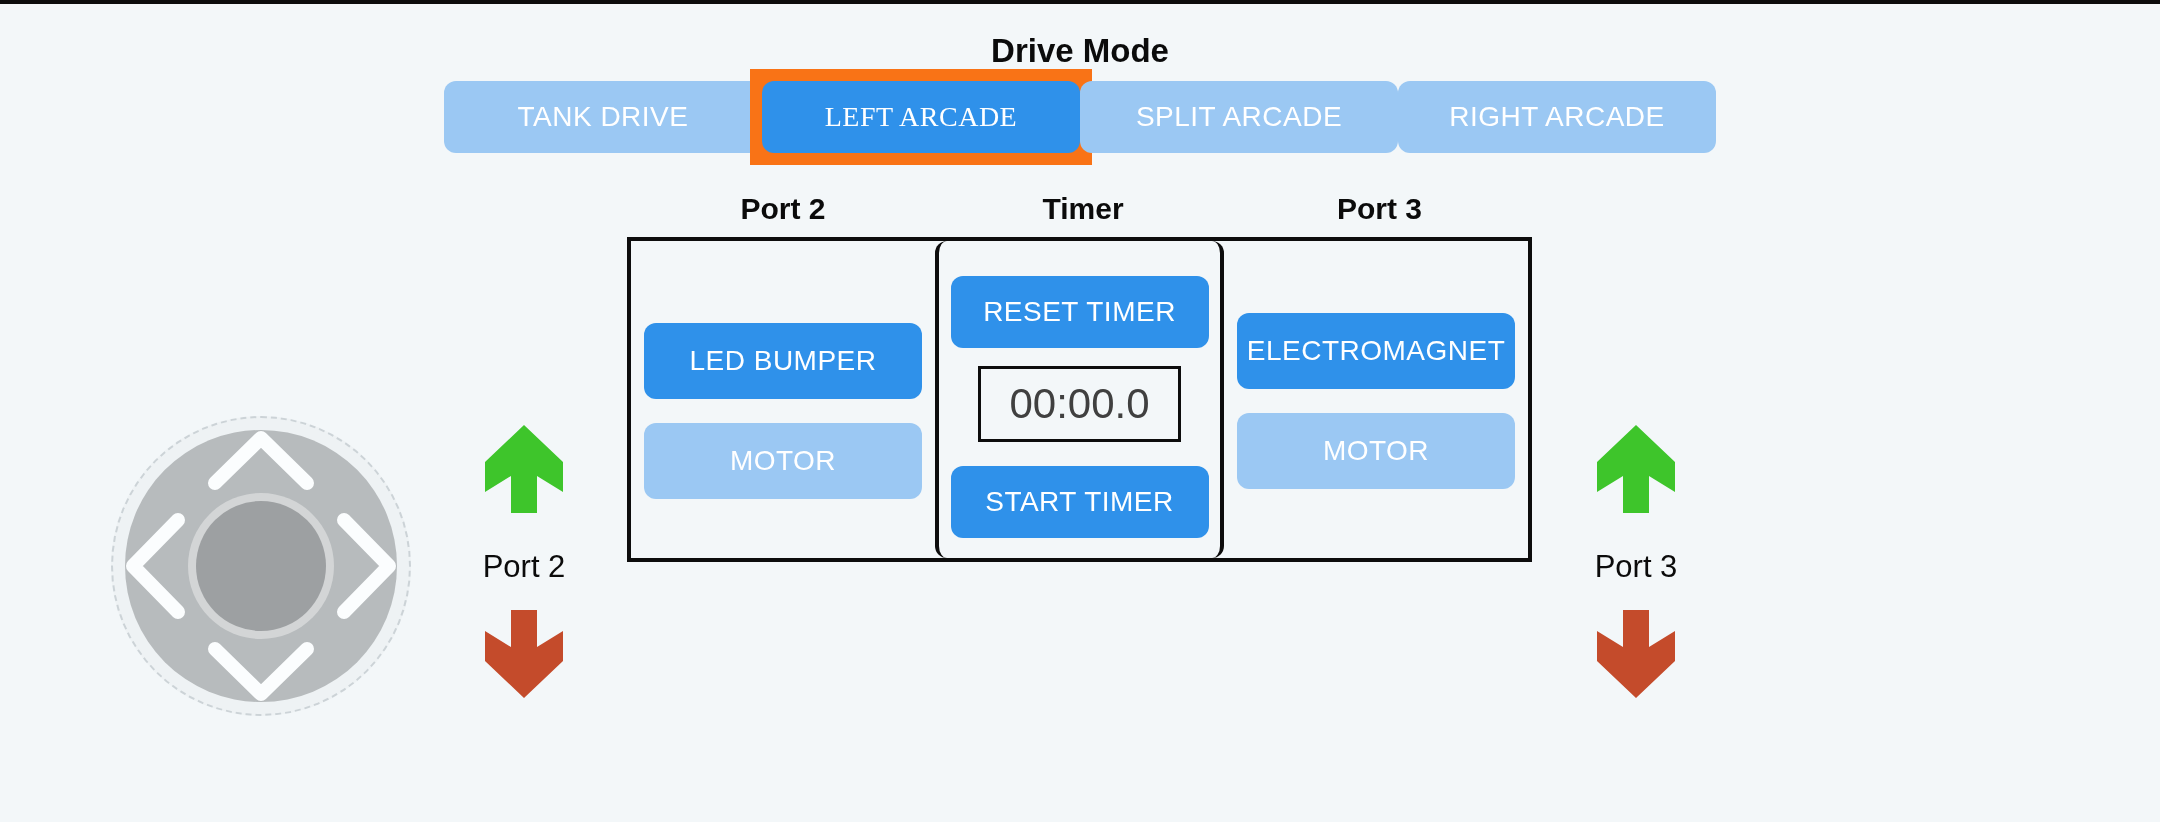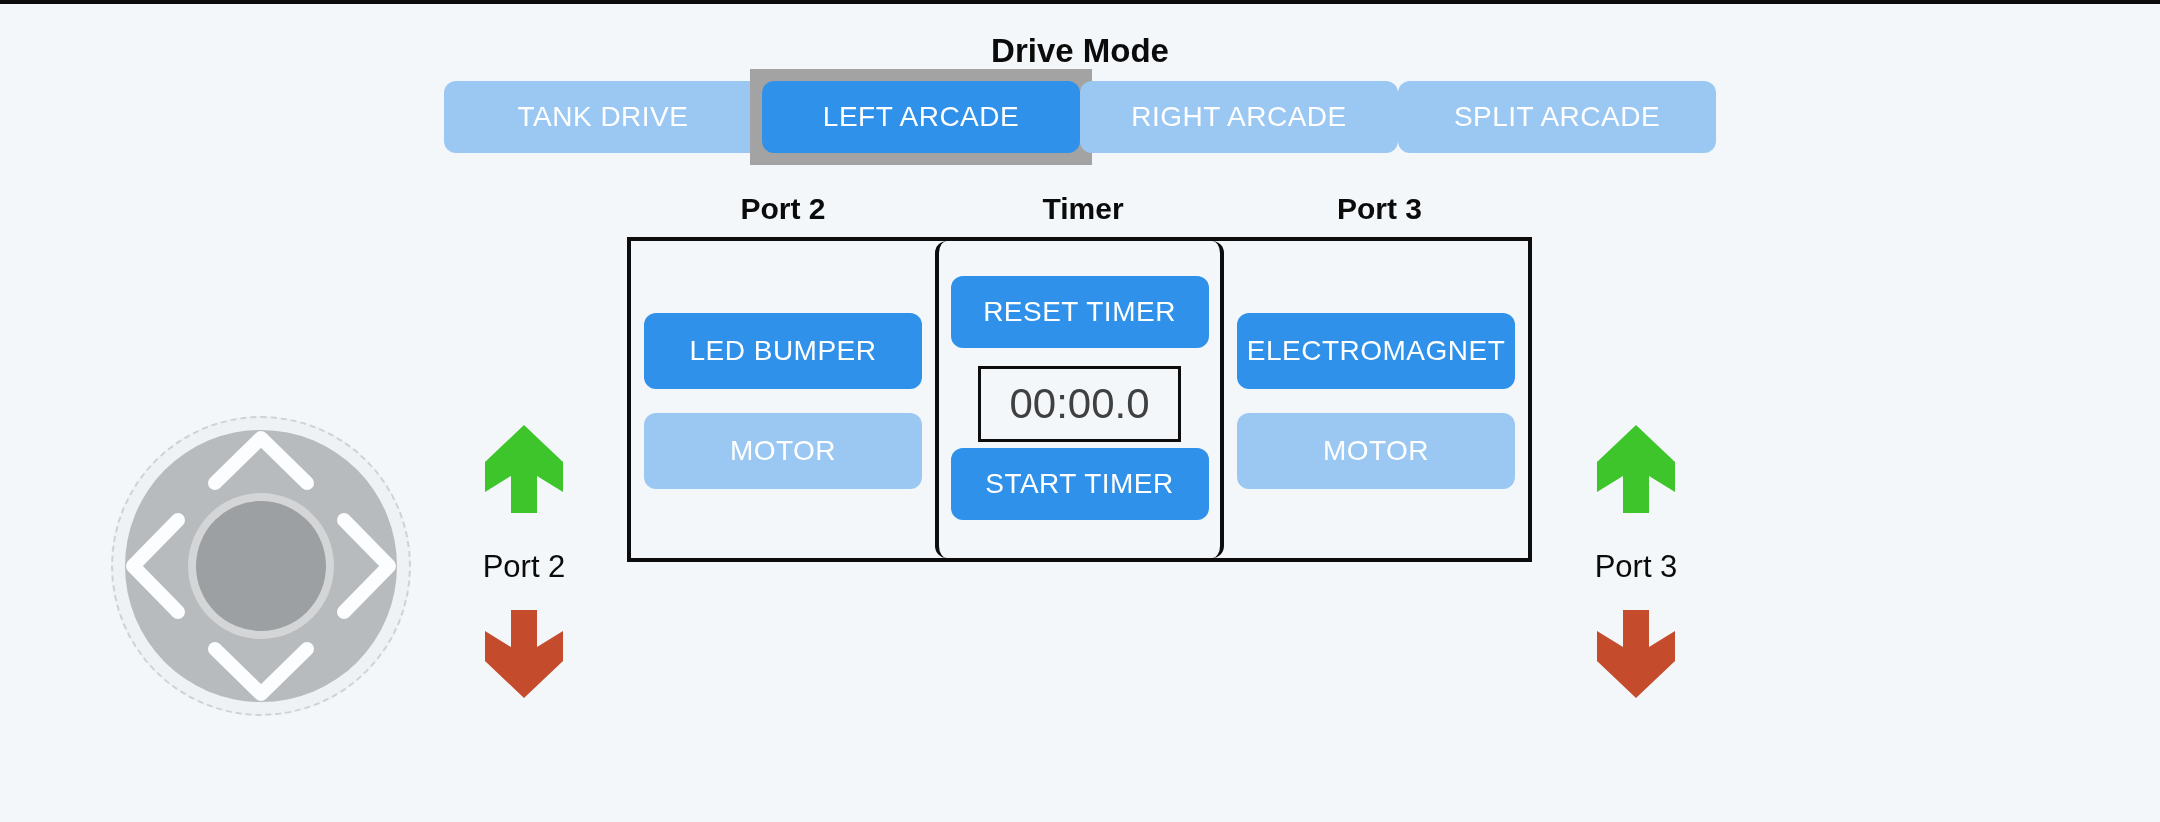--- a/index.html
+++ b/index.html
@@ -21,47 +21,47 @@
     display:flex; justify-content:center; align-items:flex-start; 
   }
   .btn {
     display:flex; align-items:center; justify-content:center;
     color:#ffffff; border-radius:12px; font-size:28px; letter-spacing:0.5px;
     box-sizing:border-box; cursor:pointer; user-select:none;
   }
   .btn.active   { background:#2f91ea; }
   .btn.inactive { background:#9bc8f3; }
   .mode-btn { width:318px; height:72px; }
-  .sel-wrap { background:#a3a3a3; padding:12px; margin:-12px; }
+  .sel-wrap { background:#f97316; padding:12px; margin:-12px;font-family:Liberation Serif, serif; }
 
   
   .board { position:absolute; left:627px; top:192px; width:905px; }
   .board-headers { display:flex; }
   .board-headers .hcell { font-size:30px; font-weight:700; text-align:center; height:36px; }
   .h1 { width:312px; } .h2 { width:288px; } .h3 { width:305px; }
   .board-table {
     margin-top:9px; display:flex; height:317px;
     border:4px solid #0d0d0d; box-sizing:content-box;
   }
   .bcol { display:flex; flex-direction:column; align-items:center; }
-  .col1 { width:304px; }
+  .col1 { width:304px;margin-top:10px; }
   .col2 { width:281px; border-left:4px solid #0d0d0d; border-right:4px solid #0d0d0d;border-radius:12px; }
   .col3 { width:304px; }
   .cell-btn  { width:278px; height:76px; }
   .timer-btn { width:258px; height:72px; }
   .mt-led    { margin-top:72px; }
   .mt-motor  { margin-top:24px; }
   .mt-reset  { margin-top:35px; }
   .timer-display {
     margin-top:18px; width:197px; height:70px;
     border:3px solid #0d0d0d; background:transparent;
     display:flex; align-items:center; justify-content:center;
     font-size:42px; color:#404040;
   }
-  .mt-start  { margin-top:6px; }
+  .mt-start  { margin-top:24px; }
 
   
   .joystick { position:absolute; left:111px; top:416px; width:300px; height:300px; }
   .jo-outer {
     position:absolute; left:0; top:0; width:300px; height:300px;
     border-radius:50%; background:#eef2f4; border:2px dashed #ccd3d7; box-sizing:border-box;
   }
   .jo-pad  { position:absolute; left:14px; top:14px; width:272px; height:272px; border-radius:50%; background:#b7bbbd; }
   .jo-ring { position:absolute; left:77px; top:77px; width:146px; height:146px; border-radius:50%; background:#d3d5d6; }
   .jo-knob { position:absolute; left:85px; top:85px; width:130px; height:130px; border-radius:50%; background:#9da0a2; cursor:grab; }
@@ -90,24 +90,24 @@
   <div class="mode-row">
     <div class="btn mode-btn inactive">
       <span>TANK DRIVE</span>
     </div>
     <div class="sel-wrap">
       <div class="btn mode-btn active">
         <span>LEFT ARCADE</span>
       </div>
     </div>
     <div class="btn mode-btn inactive">
-      <span>RIGHT ARCADE</span>
+      <span>SPLIT ARCADE</span>
     </div>
     <div class="btn mode-btn inactive">
-      <span>SPLIT ARCADE</span>
+      <span>RIGHT ARCADE</span>
     </div>
   </div>
 
   <div class="board">
     <div class="board-headers">
       <div class="hcell h1">Port 2</div>
       <div class="hcell h2">Timer</div>
       <div class="hcell h3">Port 3</div>
     </div>
     <div class="board-table">

